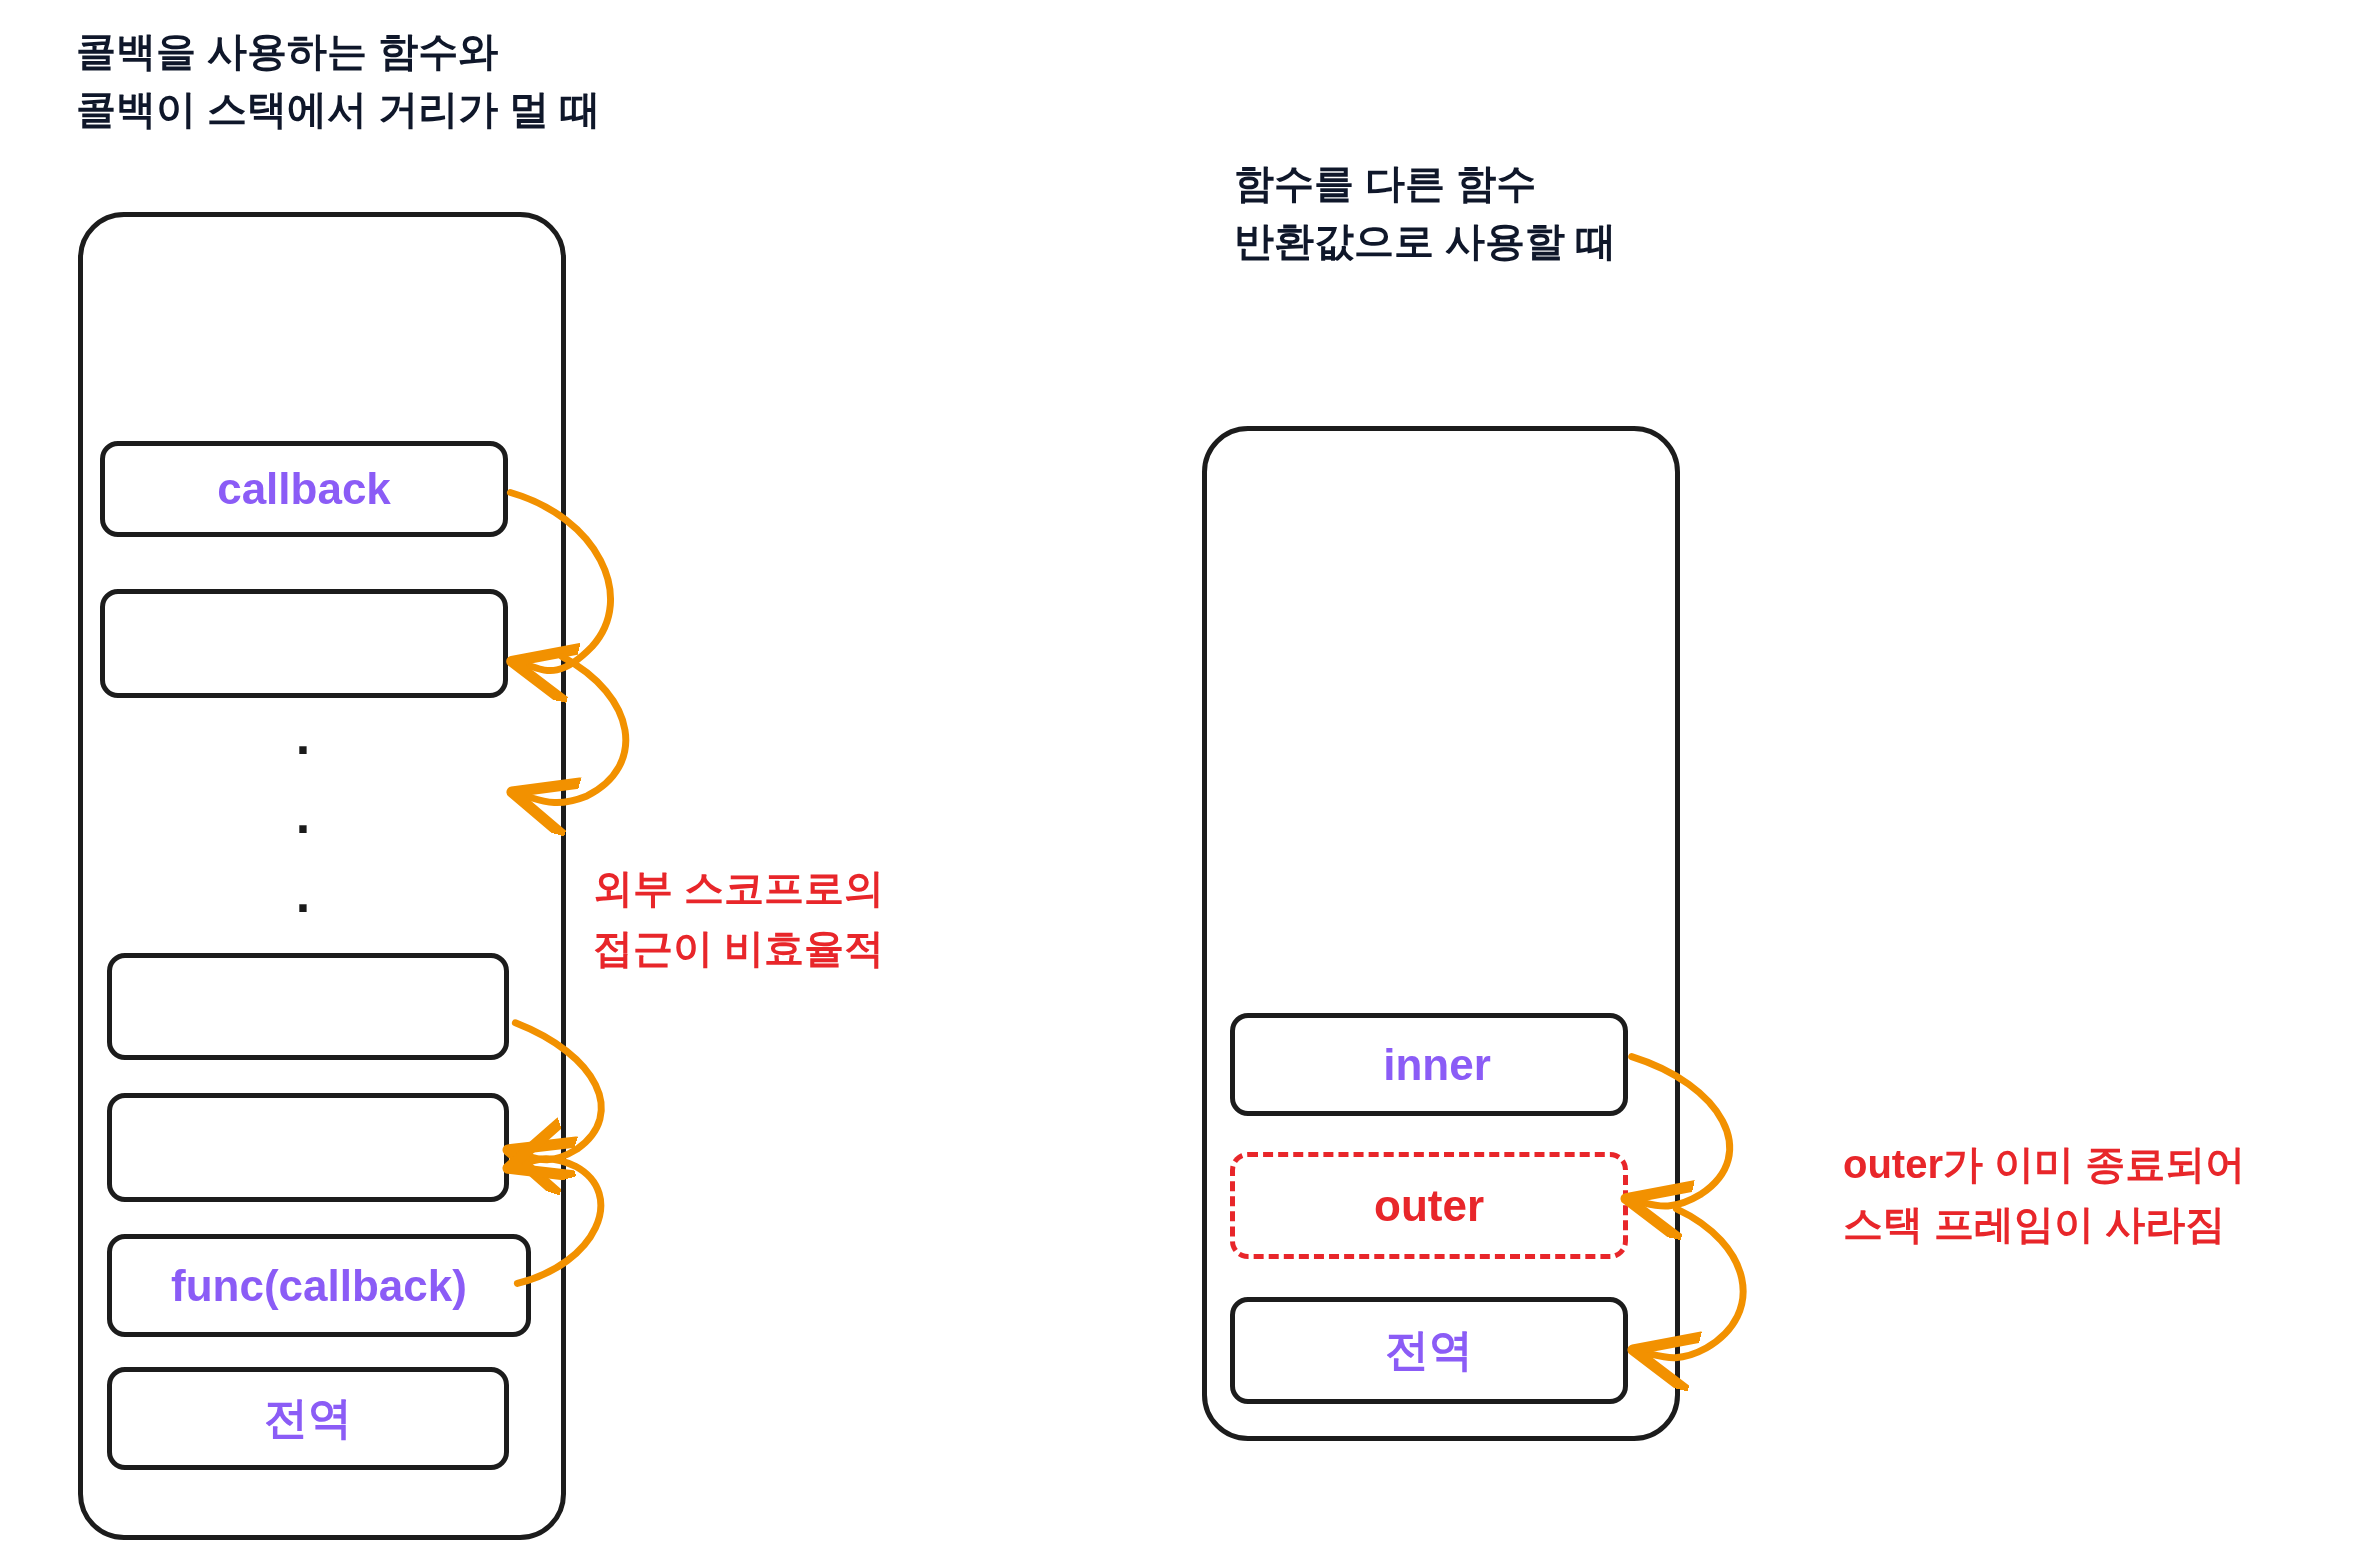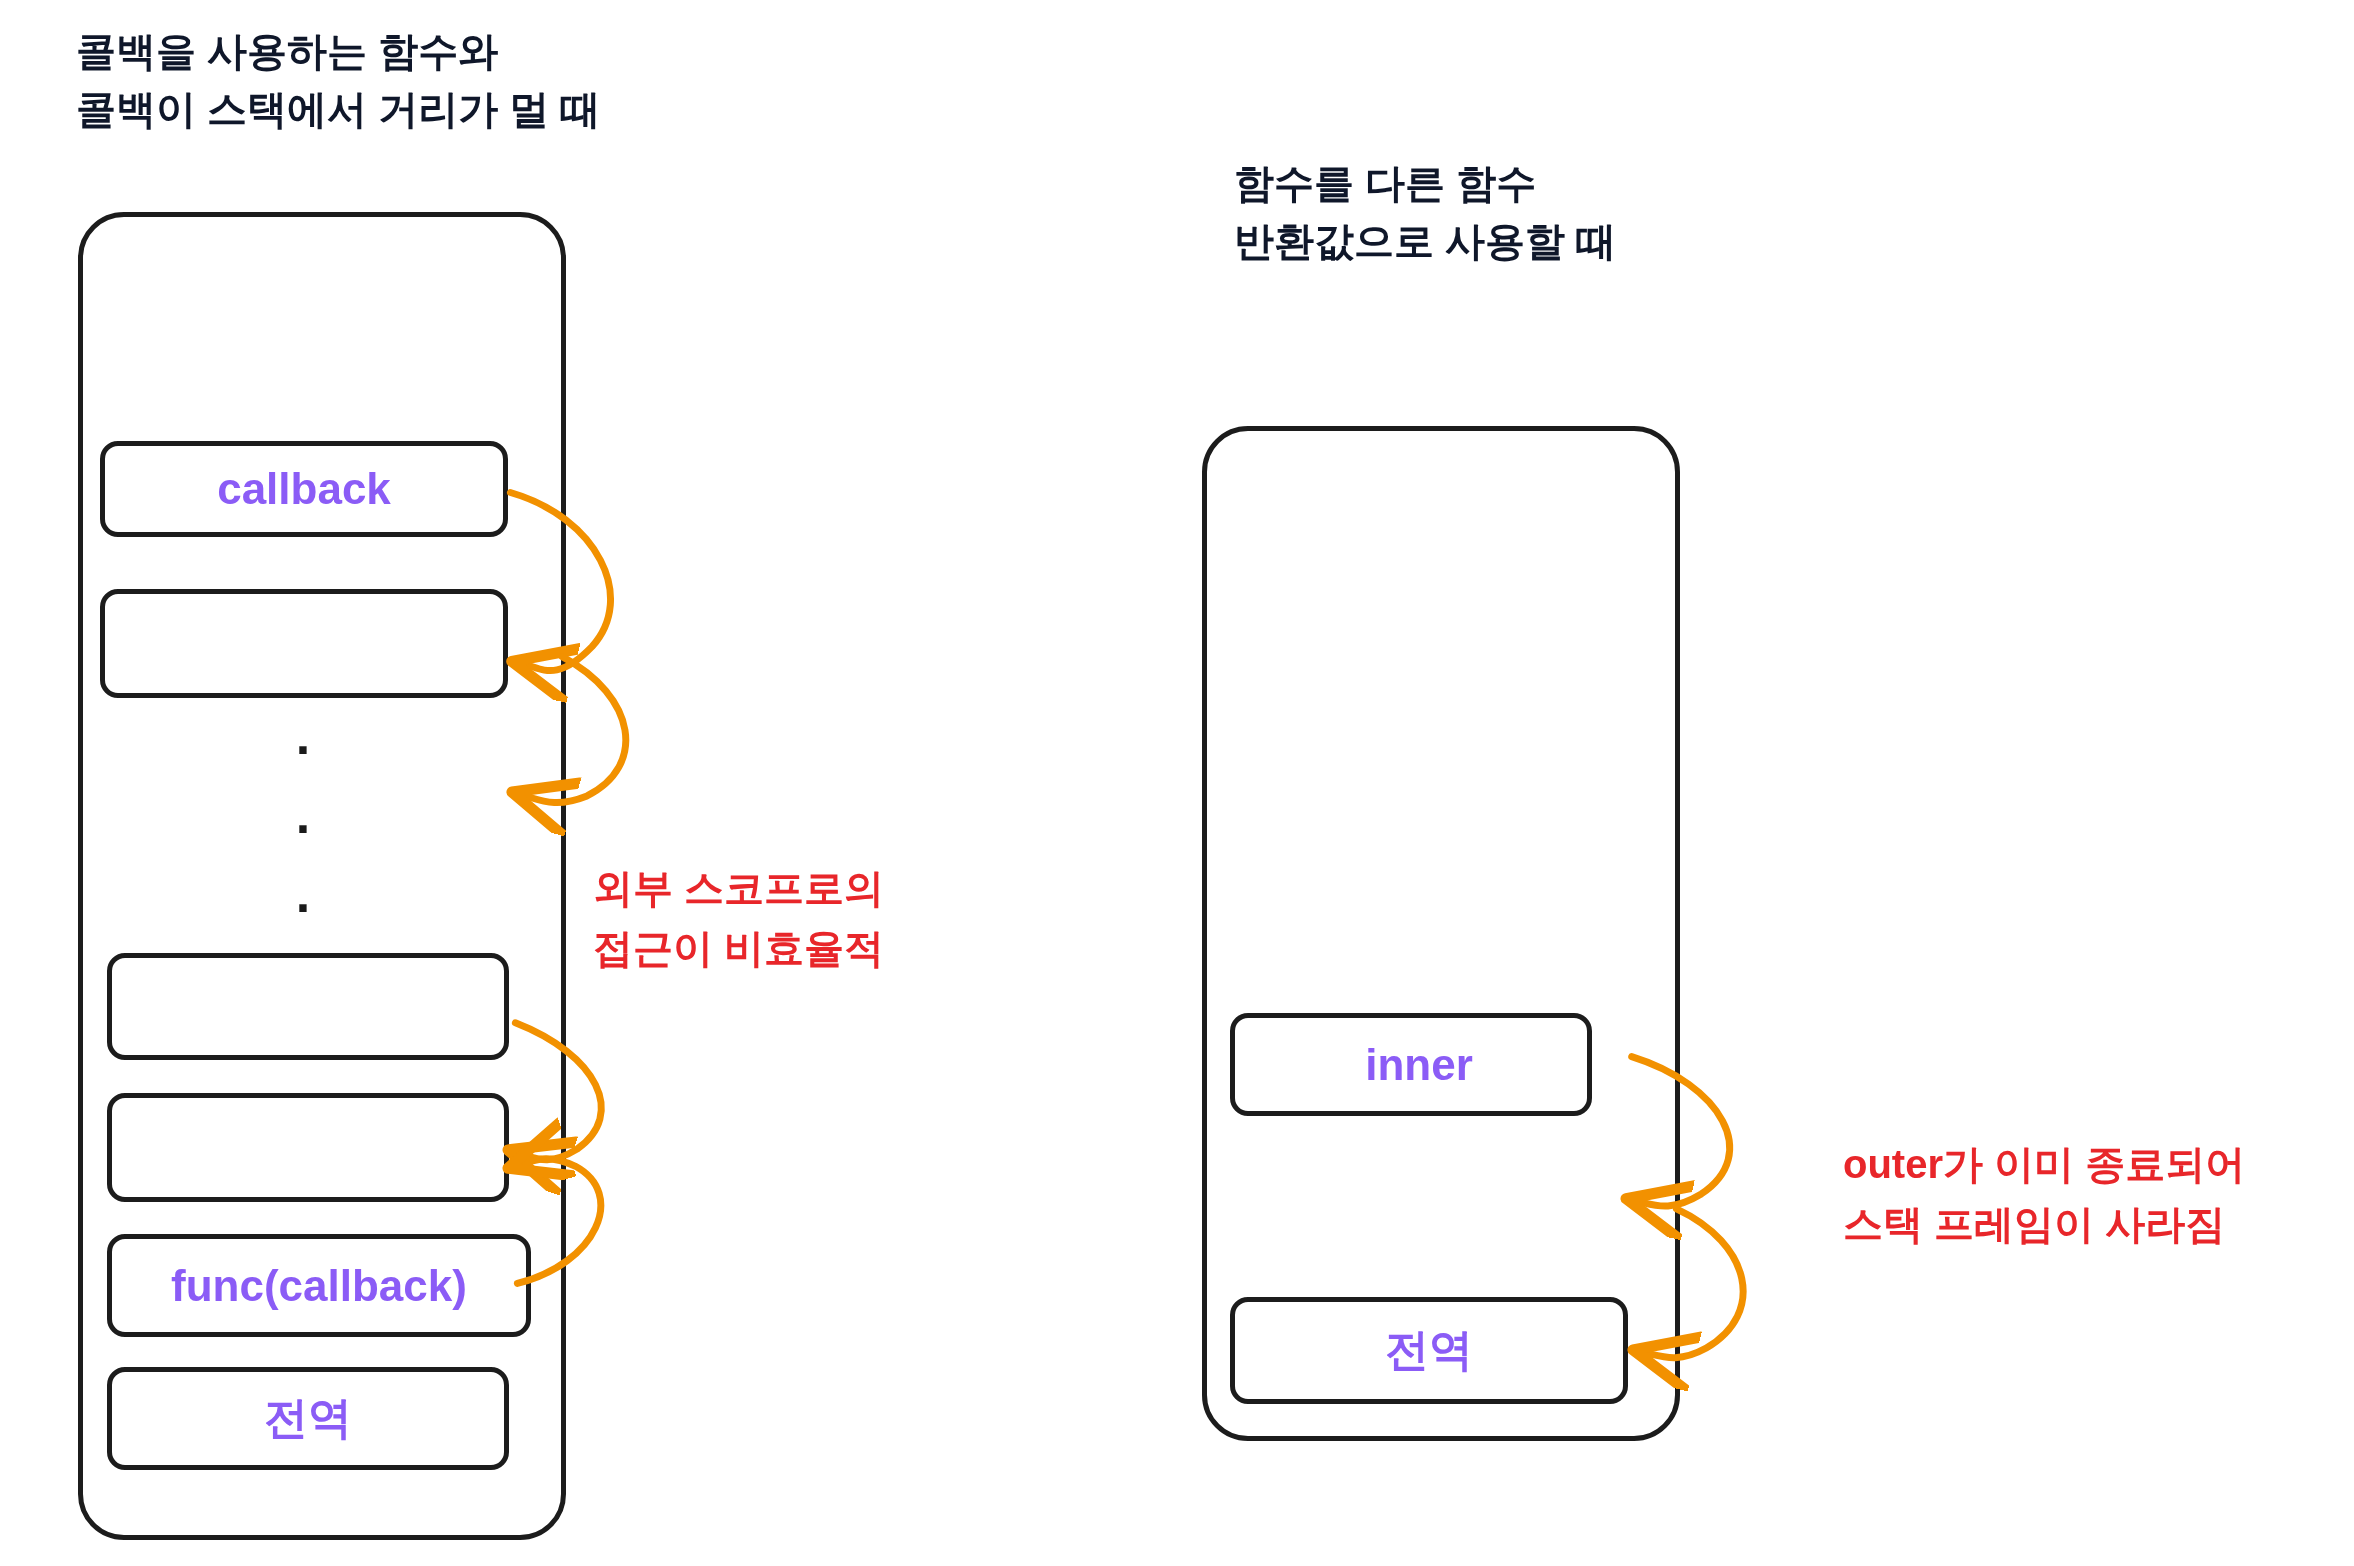--- a/index.html
+++ b/index.html
@@ -139,22 +139,23 @@
   <div class="frame" style="left:107px; top:1367px; width:402px; height:103px;">전역</div>
 
   <div class="note" id="note-left">외부 스코프로의
 접근이 비효율적</div>
 
   <div class="caption" id="caption-right">함수를 다른 함수
 반환값으로 사용할 때</div>
 
   <div class="stack-outer" id="stack-right"></div>
 
-  <div class="frame" style="left:1230px; top:1013px; width:362px; height:103px;padding-left:16px;">inner</div>
+  <div class="frame" style="left:1230px; top:1013px; width:398px; height:103px;padding-left:16px;">inner</div>
 
+  <div class="frame dashed" style="left:1230px; top:1152px; width:398px; height:107px;">outer</div>
 
   <div class="frame" style="left:1230px; top:1297px; width:398px; height:107px;">전역</div>
 
   <div class="note" id="note-right">outer가 이미 종료되어
 스택 프레임이 사라짐</div>
 
   <svg class="arrows" viewBox="0 0 2366 1574" xmlns="http://www.w3.org/2000/svg">
     <defs>
       <marker id="ah" markerWidth="10" markerHeight="10" refX="7" refY="4" orient="auto" markerUnits="strokeWidth">
         <path d="M0,0 L9,4 L0,8" fill="none" stroke="#f29100" stroke-width="1.6" stroke-linecap="round" stroke-linejoin="round"></path>

